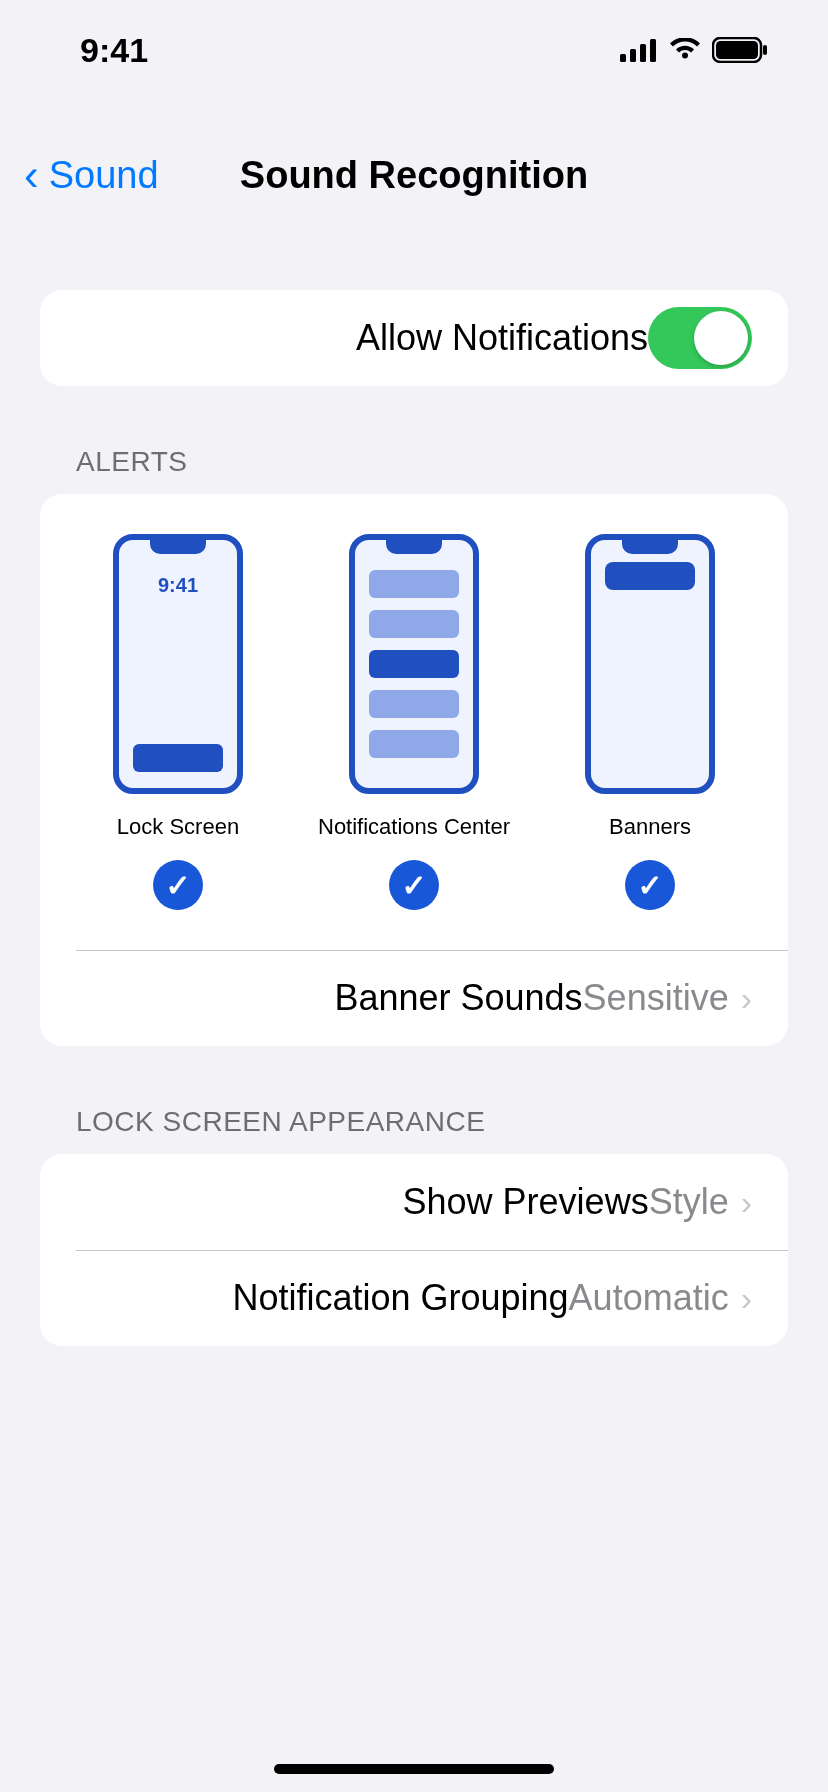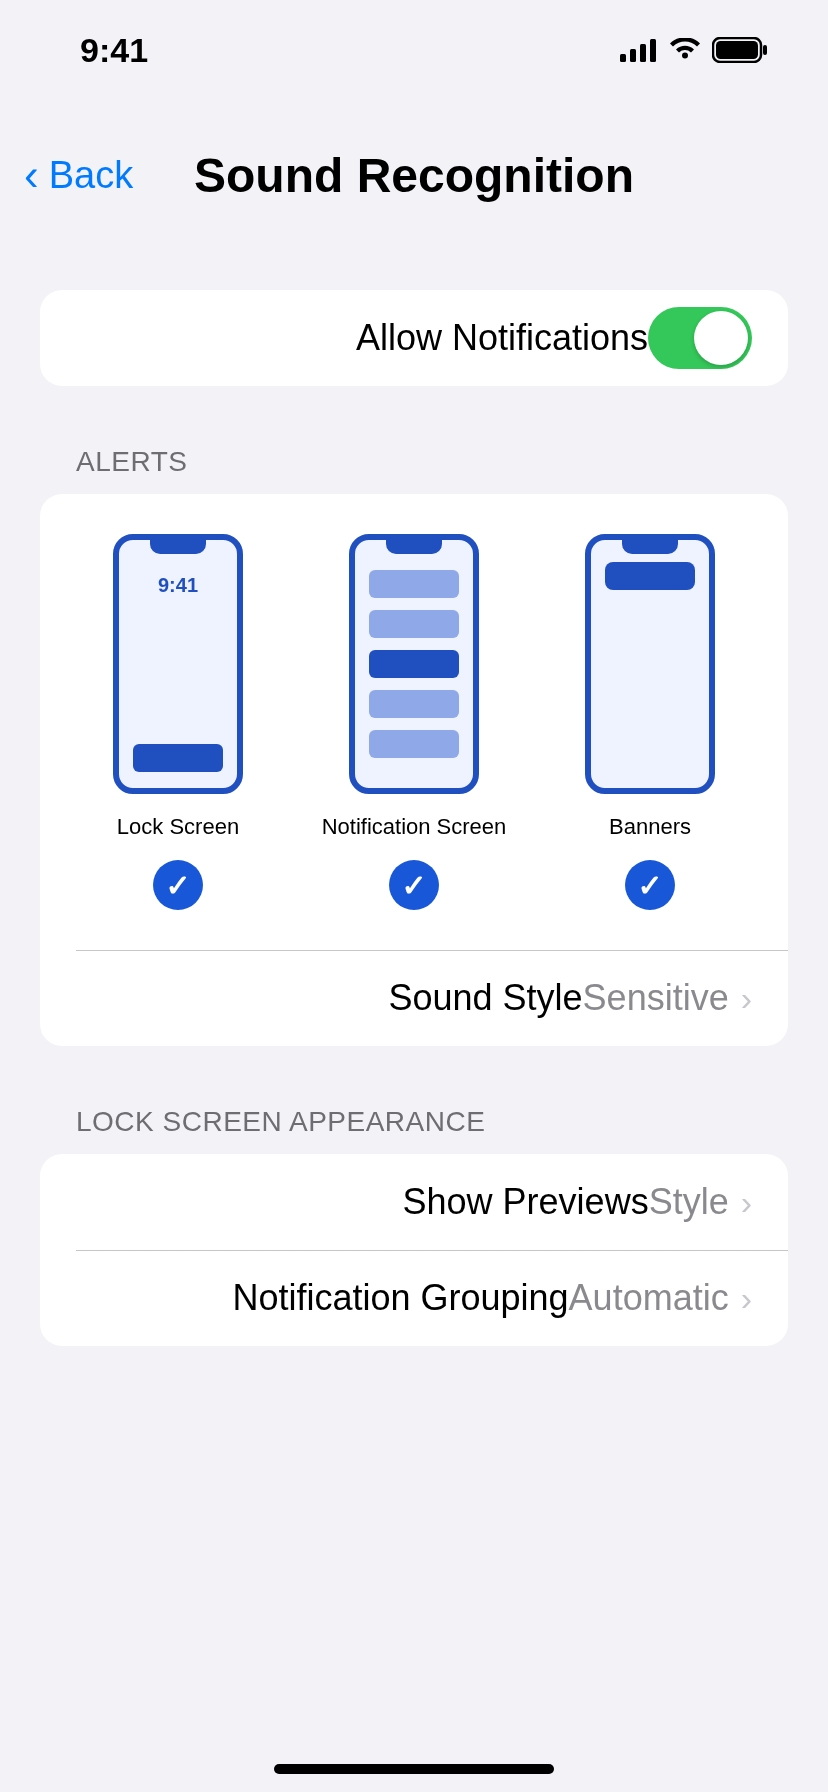--- a/index.html
+++ b/index.html
@@ -37,21 +37,21 @@
   align-items: center;
   color: #007aff;
   font-size: 38px;
   gap: 6px;
 }
 .back-chevron { font-size: 44px; font-weight: 500; margin-right: 4px; }
 .nav-title {
   position: absolute;
   left: 0; right: 0;
   text-align: center;
-  font-size: 48px;
+  font-size: 38px;
   font-weight: 600;
   pointer-events: none;
 }
 
 .content { padding: 0 40px; }
 
 .group { margin-top: 60px; }
 .group-first { margin-top: 70px; }
 
 .group-header {
@@ -243,21 +243,21 @@
         <rect x="1" y="1" width="48" height="24" rx="7" fill="none" stroke="#000" stroke-width="2.5"></rect>
         <rect x="4" y="4" width="42" height="18" rx="4.5" fill="#000"></rect>
         <rect x="51" y="8" width="4" height="10" rx="2" fill="#000"></rect>
       </svg>
   </div>
 </div>
 
 <div class="nav-bar">
   <div class="back-btn">
     <span class="back-chevron">‹</span>
-    <span>Back</span>
+    <span>Sound</span>
   </div>
   <div class="nav-title">Sound Recognition</div>
 </div>
 
 <div class="content">
 
   <div class="group group-first">
     <div class="card">
       <div class="row">
         <div class="row-label">Allow Notifications</div>
@@ -284,34 +284,34 @@
           <div class="phone-frame">
             <div class="notch"></div>
             <div class="nc-bars">
               <div class="nc-bar"></div>
                 <div class="nc-bar"></div>
                 <div class="nc-bar on"></div>
                 <div class="nc-bar"></div>
                 <div class="nc-bar"></div>
             </div>
           </div>
-          <div class="alert-label">Notification Screen</div>
+          <div class="alert-label">Notifications Center</div>
           <div class="check-circle">✓</div>
         </div>
         <div class="alert-type">
           <div class="phone-frame">
             <div class="notch"></div>
             <div class="banner-bar"></div>
           </div>
           <div class="alert-label">Banners</div>
           <div class="check-circle">✓</div>
         </div>
       </div>
       <div class="row row-sep">
-        <div class="row-label">Sound Style</div>
+        <div class="row-label">Banner Sounds</div>
         <div class="row-value">Sensitive</div>
         <div class="chevron">›</div>
       </div>
     </div>
   </div>
 
   <div class="group">
     <div class="group-header">Lock Screen Appearance</div>
     <div class="card">
       <div class="row">

